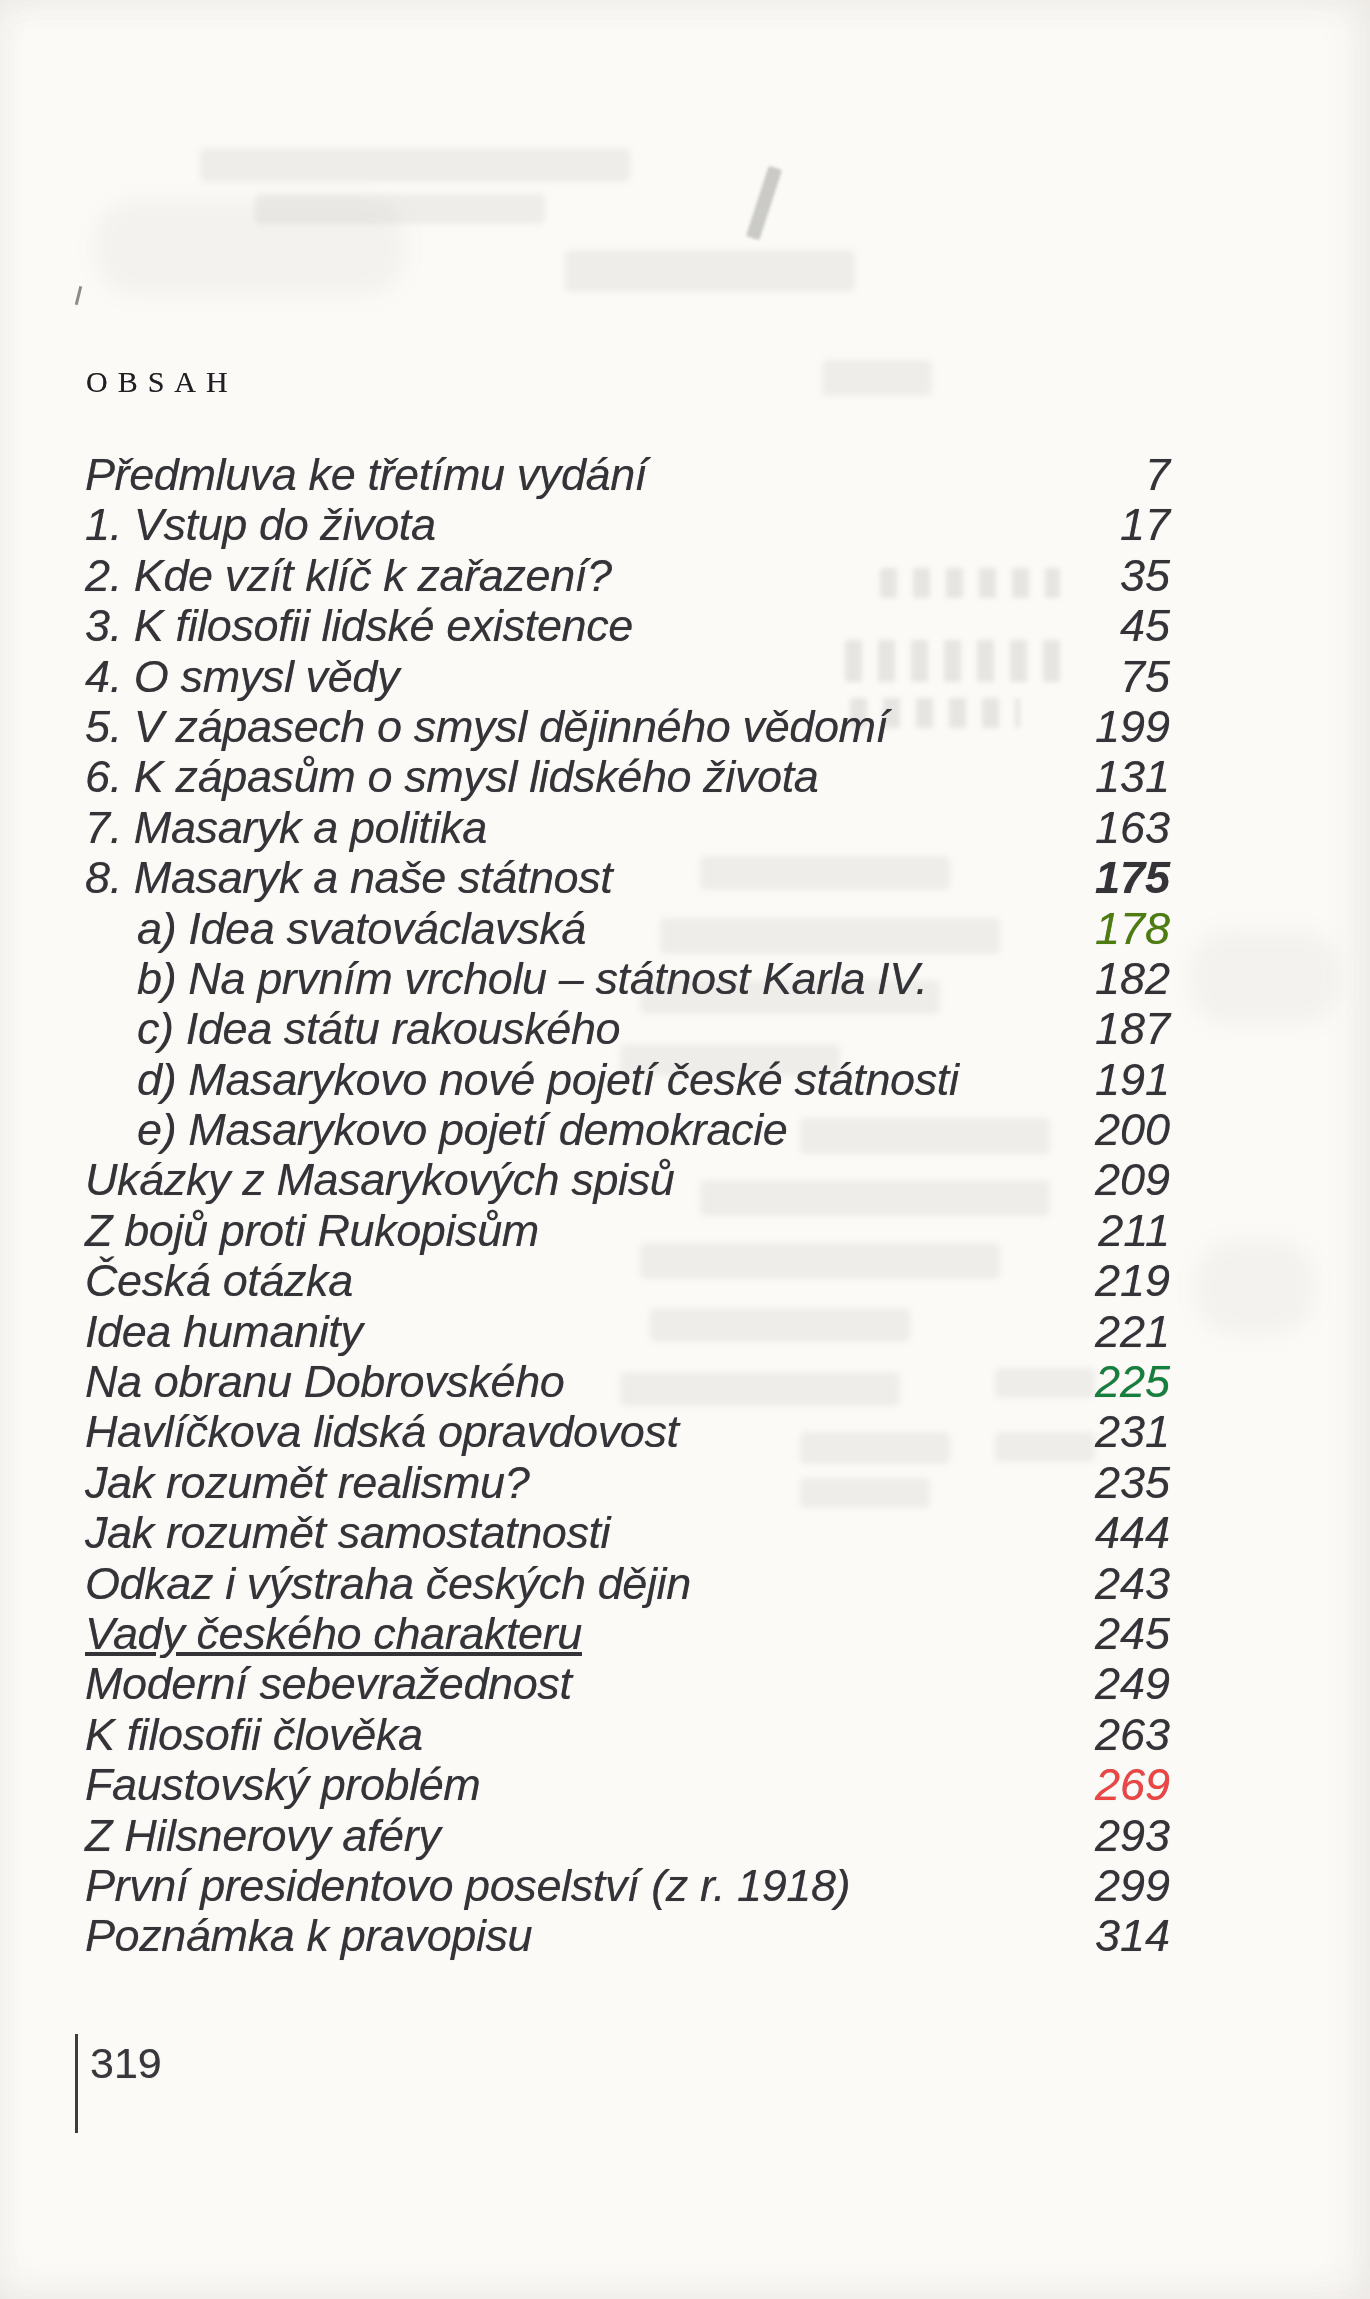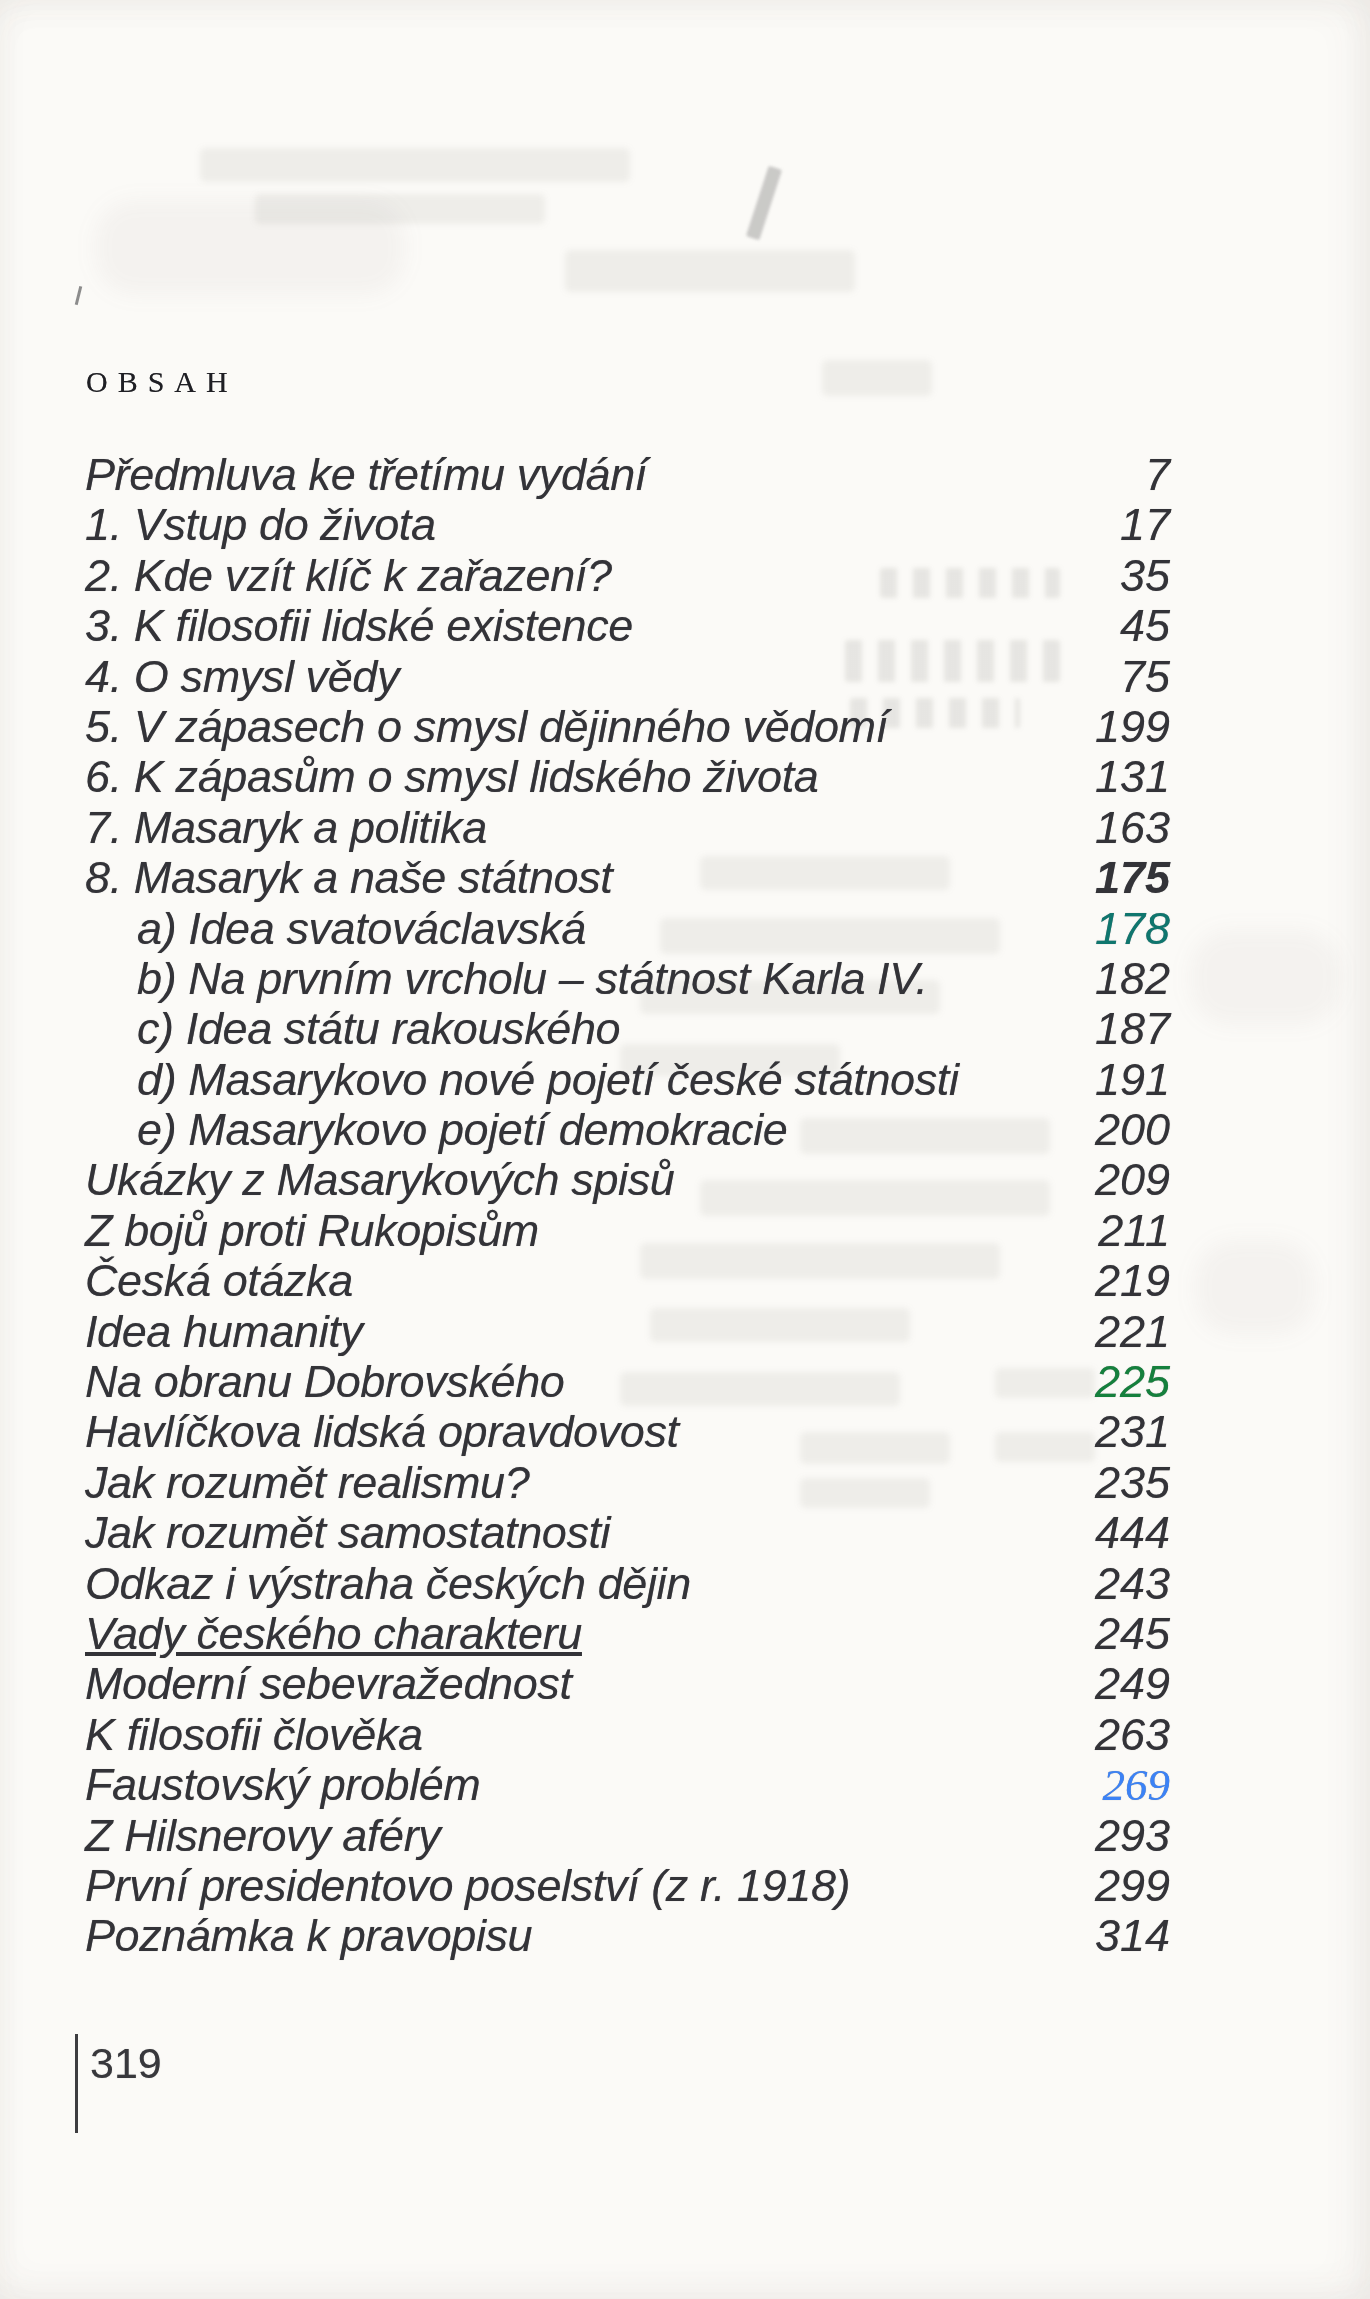--- a/index.html
+++ b/index.html
@@ -134,21 +134,21 @@
       <div class="row">
         <span class="lbl" style="color: rgb(51, 51, 56);">7. Masaryk a politika</span>
         <span class="pg" style="color: rgb(51, 51, 56);">163</span>
       </div>
       <div class="row">
         <span class="lbl" style="color: rgb(51, 51, 56);">8. Masaryk a naše státnost</span>
         <span class="pg" style="color: rgb(51, 51, 56); font-weight: bold;">175</span>
       </div>
       <div class="row indent">
         <span class="lbl" style="color: rgb(51, 51, 56);">a) Idea svatováclavská</span>
-        <span class="pg" style="color: #0f766e;">178</span>
+        <span class="pg" style="color: #4d7c0f;">178</span>
       </div>
       <div class="row indent">
         <span class="lbl" style="color: rgb(51, 51, 56);">b) Na prvním vrcholu – státnost Karla IV.</span>
         <span class="pg" style="color: rgb(51, 51, 56);">182</span>
       </div>
       <div class="row indent">
         <span class="lbl" style="color: rgb(51, 51, 56);">c) Idea státu rakouského</span>
         <span class="pg" style="color: rgb(51, 51, 56);">187</span>
       </div>
       <div class="row indent">
@@ -202,21 +202,21 @@
       <div class="row">
         <span class="lbl" style="color: rgb(51, 51, 56);">Moderní sebevražednost</span>
         <span class="pg" style="color: rgb(51, 51, 56);">249</span>
       </div>
       <div class="row">
         <span class="lbl" style="color: rgb(51, 51, 56);">K filosofii člověka</span>
         <span class="pg" style="color: rgb(51, 51, 56);">263</span>
       </div>
       <div class="row">
         <span class="lbl" style="color: rgb(51, 51, 56);">Faustovský problém</span>
-        <span class="pg" style="color: #3b82f6; font-family: Liberation Serif, serif;">269</span>
+        <span class="pg" style="color: #ef4444;">269</span>
       </div>
       <div class="row">
         <span class="lbl" style="color: rgb(51, 51, 56);">Z Hilsnerovy aféry</span>
         <span class="pg" style="color: rgb(51, 51, 56);">293</span>
       </div>
       <div class="row">
         <span class="lbl" style="color: rgb(51, 51, 56);">První presidentovo poselství (z r. 1918)</span>
         <span class="pg" style="color: rgb(51, 51, 56);">299</span>
       </div>
       <div class="row">

